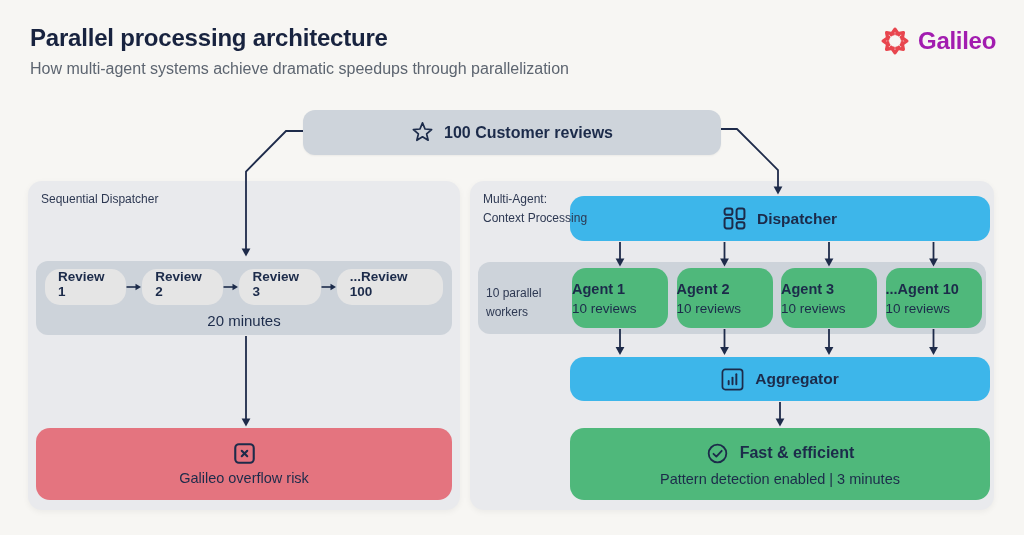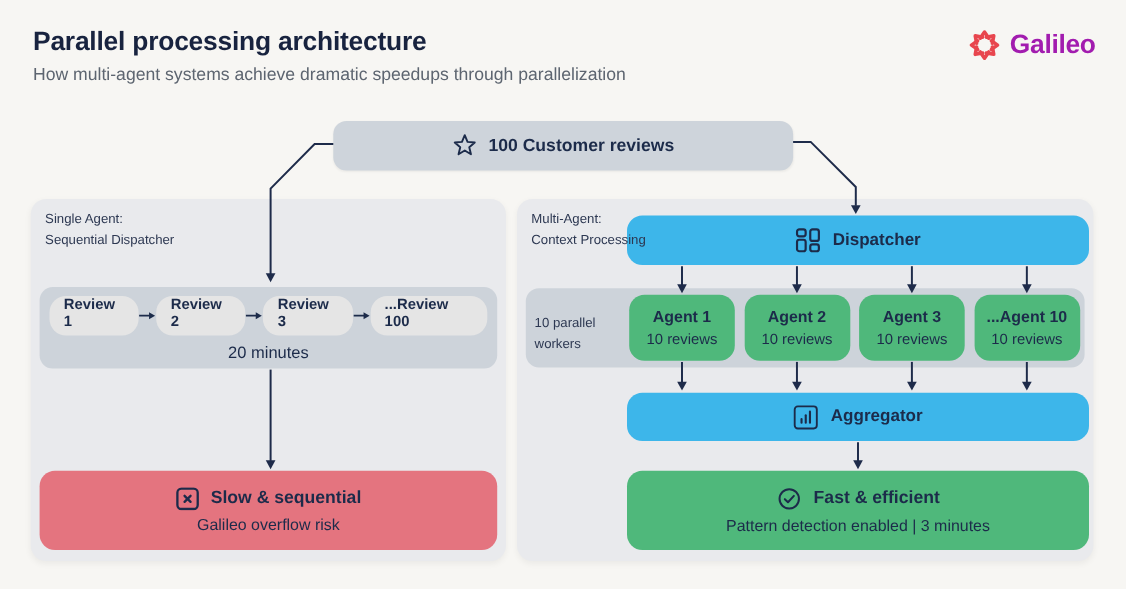--- a/index.html
+++ b/index.html
@@ -53,21 +53,21 @@
   
   .blue-bar { background:#3db6ea; border-radius:14px; left:570px; width:420px;
     display:flex; align-items:center; justify-content:center; gap:11px; z-index:3; }
   .blue-bar .lbl { font-size:15.5px; font-weight:700; }
   .dispatcher { top:196px; height:45px;justify-content:center; }
   .aggregator { top:357px; height:44px; }
 
   
   .agent-box {
     top:268px; width:96px; height:60px; background:#4fb87b; border-radius:14px;
-    display:flex; flex-direction:column; align-items:center; justify-content:center; gap:4px;
+    display:flex; flex-direction:column; justify-content:center; gap:4px;
     z-index:3;
   }
   .agent-box .name { font-size:14.5px; font-weight:700; }
   .agent-box .load { font-size:13.5px; }
 
   
   .result-box {
     top:428px; height:72px; border-radius:14px;
     display:flex; flex-direction:column; align-items:center; justify-content:center; gap:6px;
     z-index:3;
@@ -111,21 +111,20 @@
       <polygon points="12,2 14.65,8.36 21.51,8.91 16.28,13.39 17.88,20.09 12,16.5 6.12,20.09 7.72,13.39 2.49,8.91 9.35,8.36" fill="none" stroke="#1c2b4a" stroke-width="1.8" stroke-linejoin="round"></polygon>
     </svg>
   </span>
   <span class="lbl">100 Customer reviews</span>
 </div>
 
 <div class="abs panel panel-left"></div>
 <div class="abs panel panel-right"></div>
 
 <div class="abs panel-label" style="left:41px; top:190px;">
-  <div>Single Agent:</div>
   <div>Sequential Dispatcher</div>
 </div>
 <div class="abs panel-label" style="left:483px; top:190px;">
   <div>Multi-Agent:</div>
   <div>Context Processing</div>
 </div>
 
 <div class="abs gray-box review-strip">
   <div class="review-row">
     <div class="review-pill">
@@ -164,21 +163,20 @@
 
 <div class="abs result-box result-red">
   <div class="row1">
     <span class="icon">
       <svg width="21" height="21" viewBox="0 0 20 20">
         <rect x="1.2" y="1.2" width="17.6" height="17.6" rx="3.5" fill="none" stroke="#1c2b4a" stroke-width="2"></rect>
         <line x1="7.4" y1="7.4" x2="12.6" y2="12.6" stroke="#1c2b4a" stroke-width="2" stroke-linecap="round"></line>
         <line x1="12.6" y1="7.4" x2="7.4" y2="12.6" stroke="#1c2b4a" stroke-width="2" stroke-linecap="round"></line>
       </svg>
     </span>
-    <span class="t">Slow &amp; sequential</span>
   </div>
   <div class="row2">Galileo overflow risk</div>
 </div>
 
 <div class="abs blue-bar dispatcher">
   <span class="icon">
     <svg width="23" height="23" viewBox="0 0 22 22">
       <g fill="none" stroke="#1c2b4a" stroke-width="1.9">
         <rect x="1.5" y="1.5" width="7.5" height="6" rx="2"></rect>
         <rect x="1.5" y="10.5" width="7.5" height="10" rx="2"></rect>

